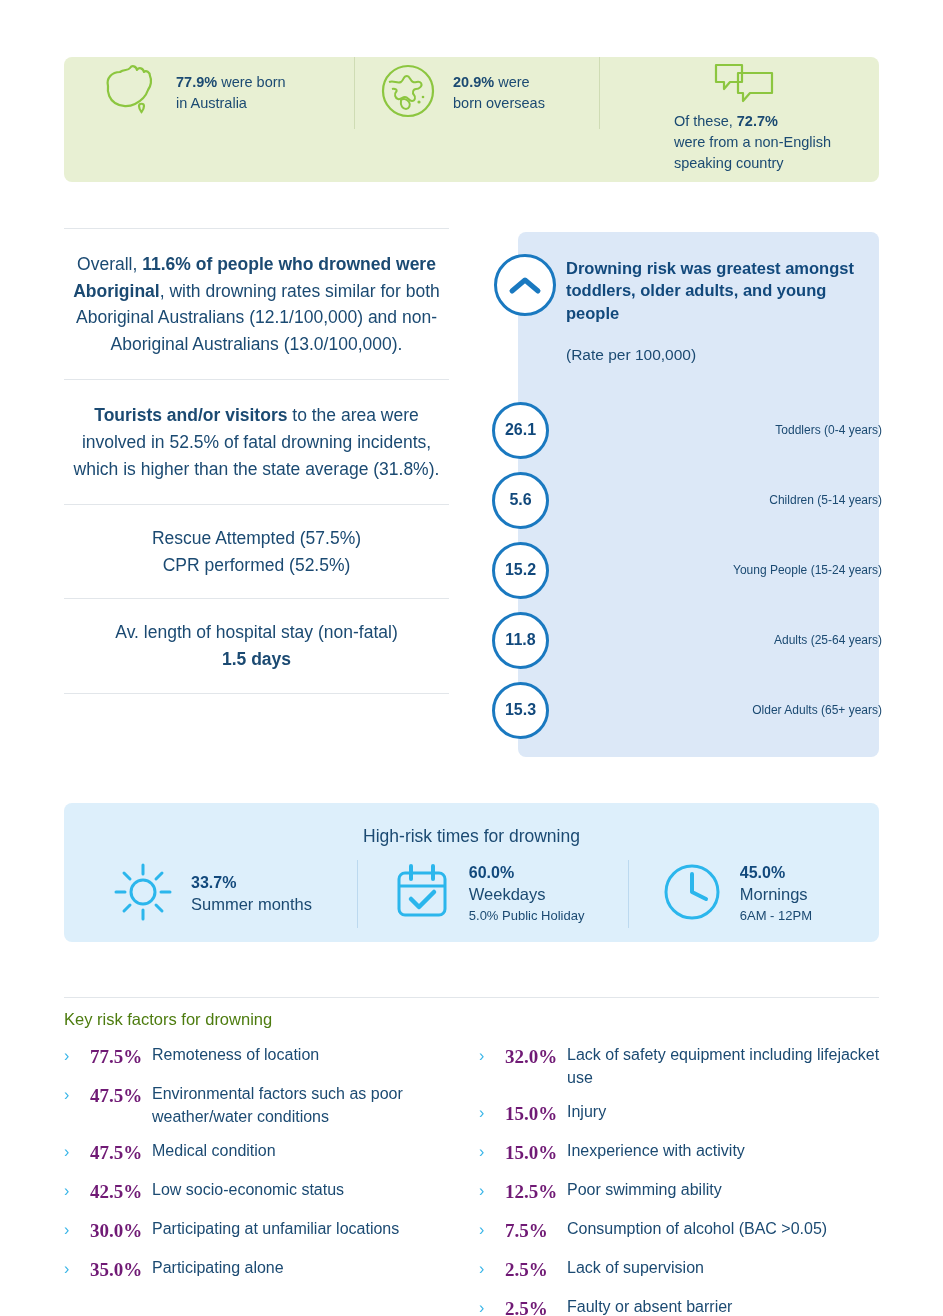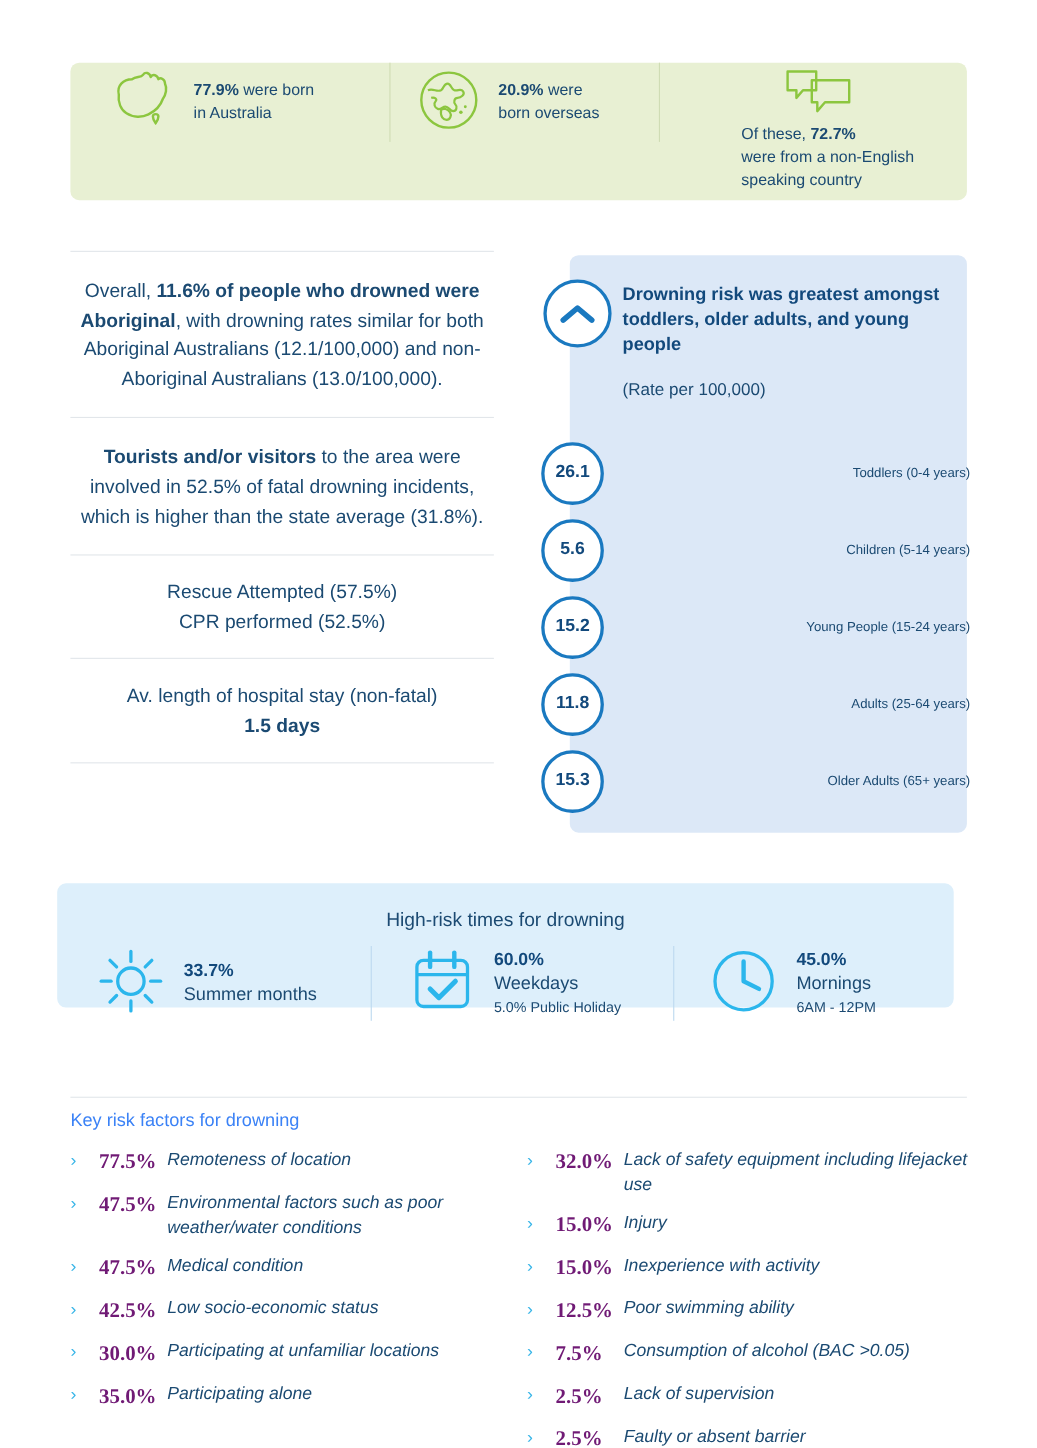--- a/index.html
+++ b/index.html
@@ -62,66 +62,66 @@
   .age-bubble {
     flex: 0 0 auto; width: 57px; height: 57px; border-radius: 50%;
     background: #ffffff; border: 3px solid #1a79c0;
     display: flex; align-items: center; justify-content: center;
     font-size: 16px; font-weight: bold; color: #12497c;
   }
   .age-label { margin-left: 21px; font-size: 12px; color: #1b4a72; }
 
   
   .times-panel {
-    position: absolute; left: 52px; top: 803px;
-    width: 815px; height: 113px;
+    position: absolute; left: 64px; top: 803px;
+    width: 815px; height: 139px;
     background: #ddeffb; border-radius: 8px;
   }
   .times-title {
     position: absolute; top: 23px; left: 0; width: 100%;
     text-align: center; font-size: 17.5px; color: #1b4a72;
   }
   .times-row {
     position: absolute; top: 57px; left: 0; width: 100%;
-    display: flex; align-items: flex-start;
+    display: flex; align-items: flex-start; padding-left: 12px;
   }
   .t-cell { display: flex; align-items: center; height: 68px; }
   .t-cell.t1 { width: 285px; padding-left: 36px; }
   .t-cell.t2 { width: 275px; padding-left: 34px; border-left: 1px solid #bcd9ef; }
   .t-cell.t3 { width: 255px; padding-left: 32px; border-left: 1px solid #bcd9ef; }
   .t-icon { flex: 0 0 auto; margin-right: 17px; }
   .t-txt { line-height: 1.3; }
   .t-pct { font-size: 16px; font-weight: bold; color: #12497c; }
   .t-main { font-size: 16.5px; color: #1b4a72; }
   .t-sub { font-size: 13px; color: #1b4a72; margin-top: 2px; }
 
   
   .krf-rule {
     position: absolute; left: 64px; top: 997px;
     width: 815px; height: 1px; background: #e2e6ea;
   }
   .krf-title {
     position: absolute; left: 64px; top: 1010px;
-    font-size: 16.5px; color: #3b82f6;
+    font-size: 16.5px; color: #4d7c0f;
   }
   .krf-cols {
     position: absolute; left: 64px; top: 1044px;
     width: 830px; display: flex;
   }
   .krf-col { width: 415px; }
   .krf-item { display: flex; align-items: flex-start; margin-bottom: 12px; }
   .krf-chev {
     flex: 0 0 auto; width: 20px; margin-right: 6px;
     color: #3ab6e8; font-size: 16px; line-height: 1.35; padding-top: 1px;
   }
   .krf-pct {
     flex: 0 0 auto; width: 62px; font-size: 19px; font-weight: bold;
     color: #701a75; line-height: 1.42; font-family: Liberation Serif, serif;
   }
-  .krf-lbl { font-size: 16px; color: #1b4a72; line-height: 1.42; font-style: italic; }
+  .krf-lbl { font-size: 16px; color: #1b4a72; line-height: 1.42; }
 </style>
 </head>
 <body>
 
 <div class="page">
 
   <div class="green-banner">
 
     <div class="gb-cell c1">
       <span class="gb-icon">

